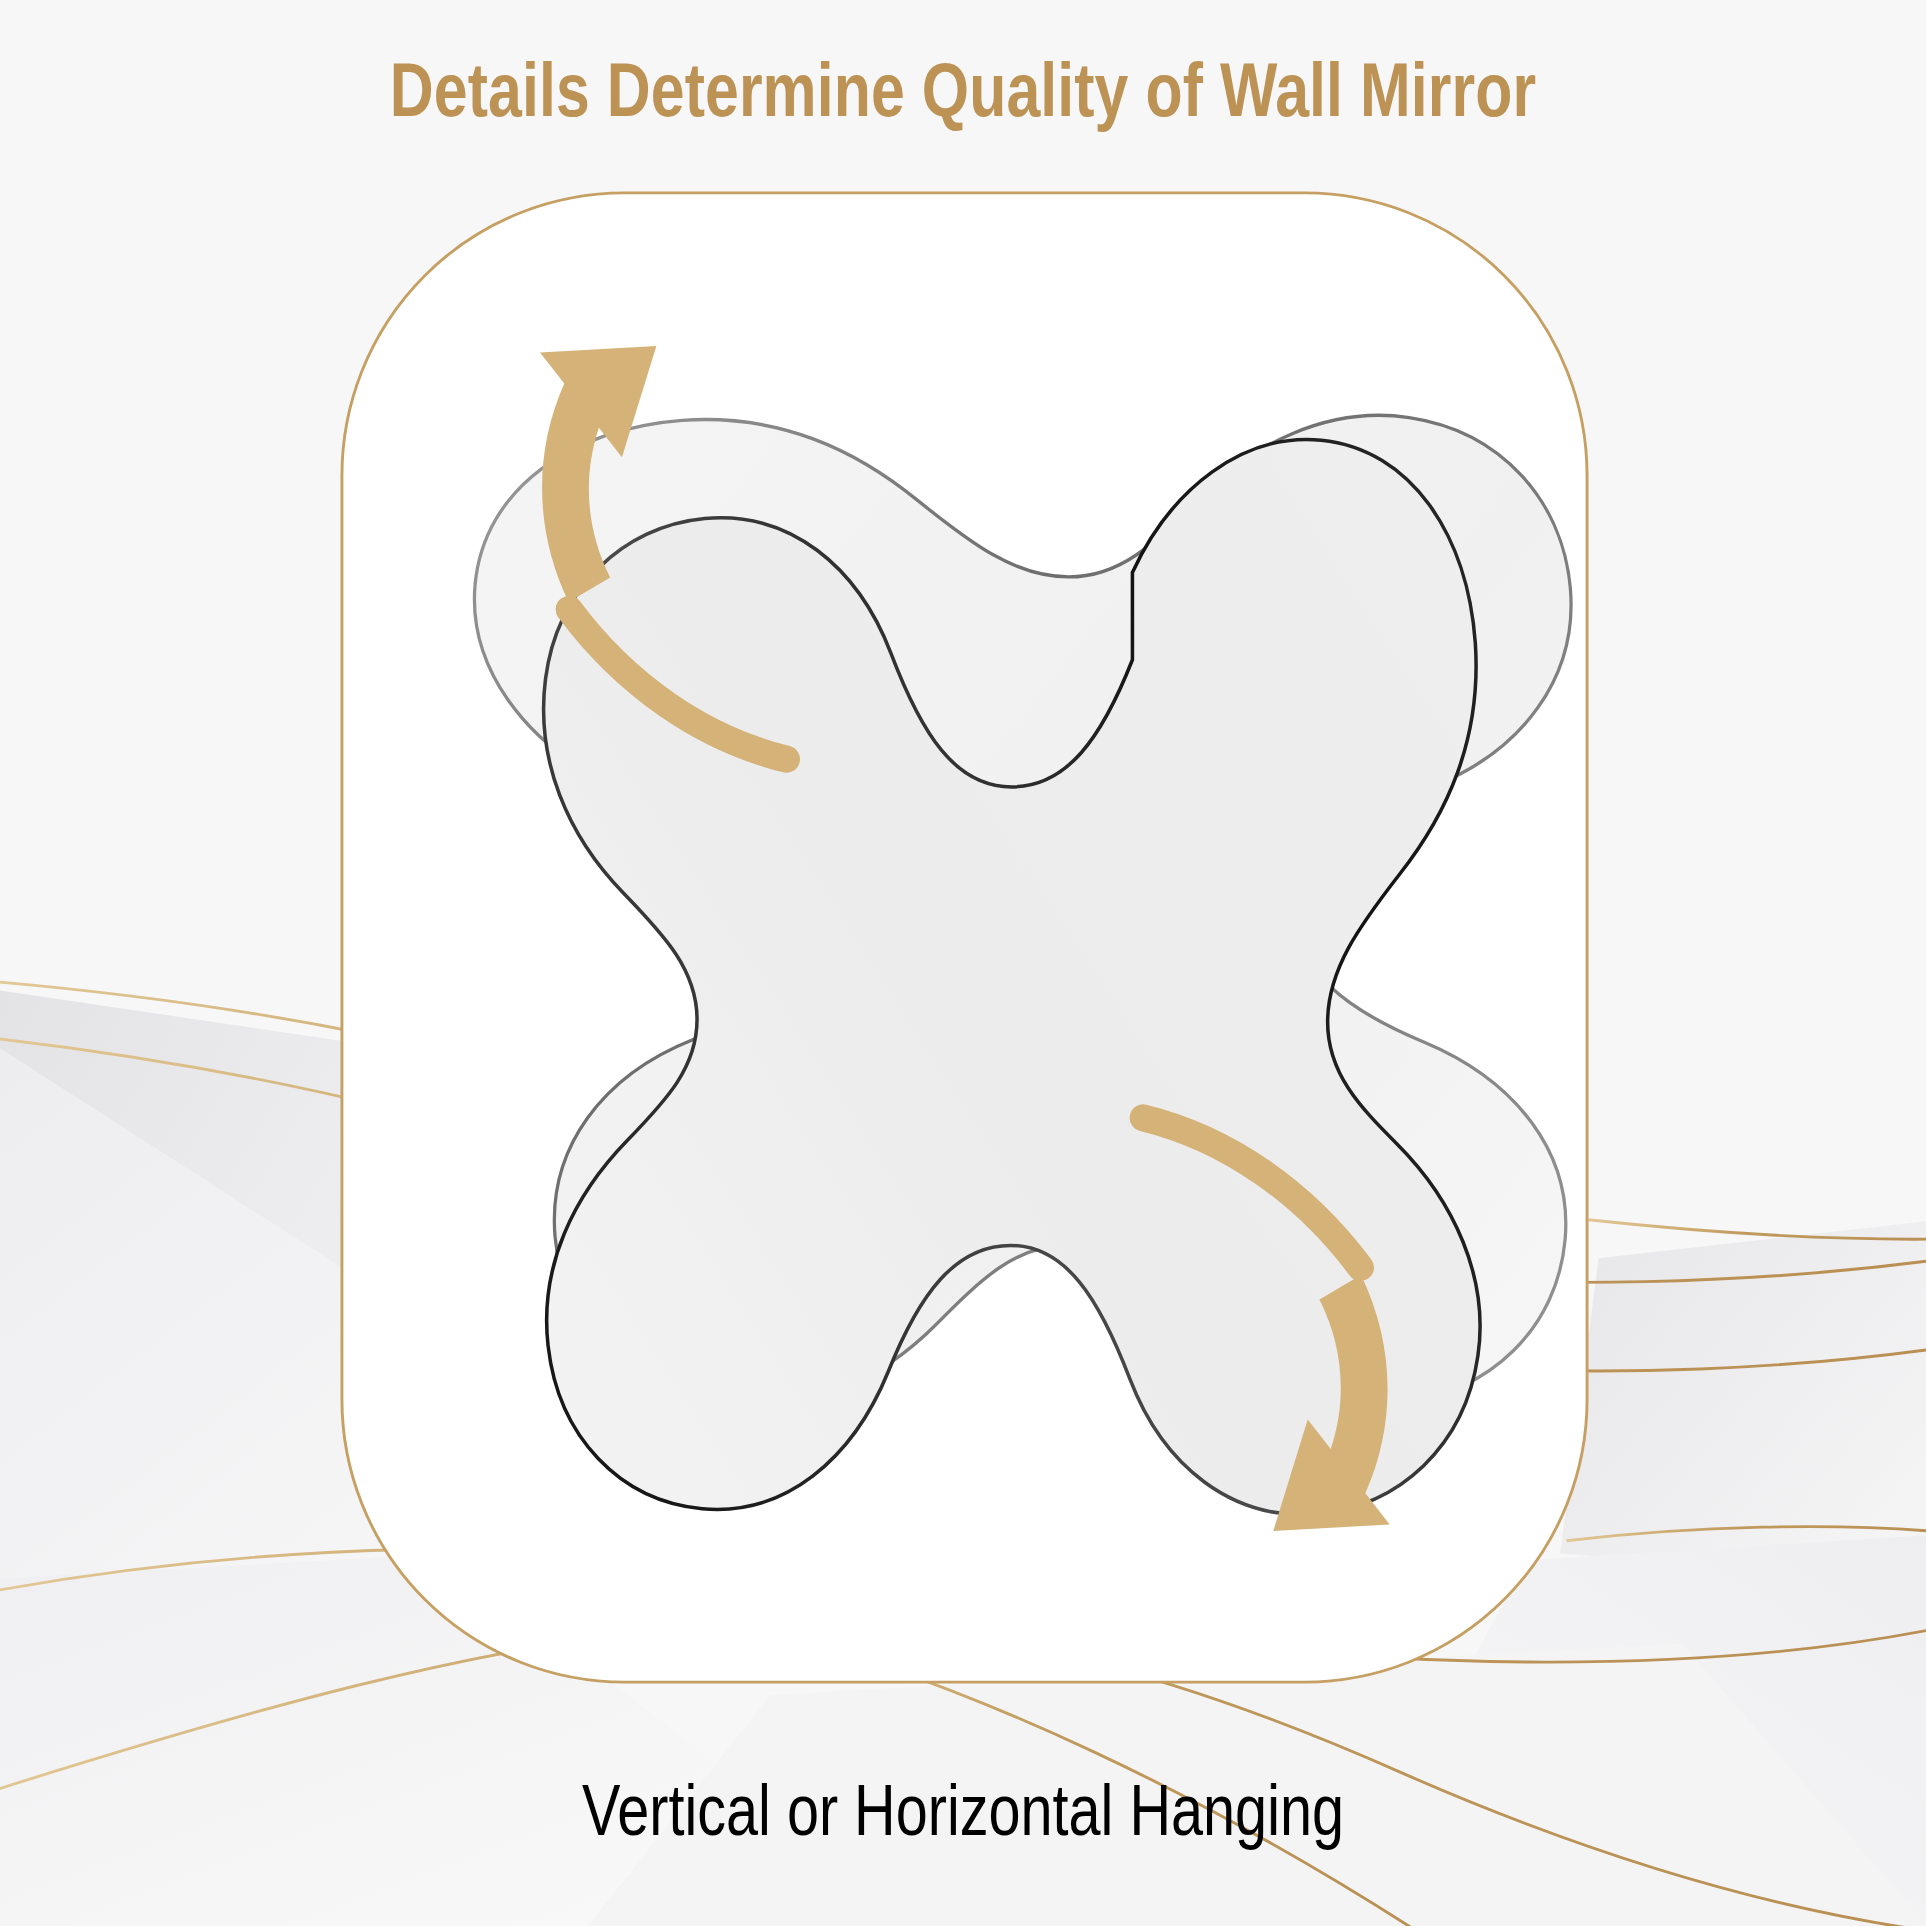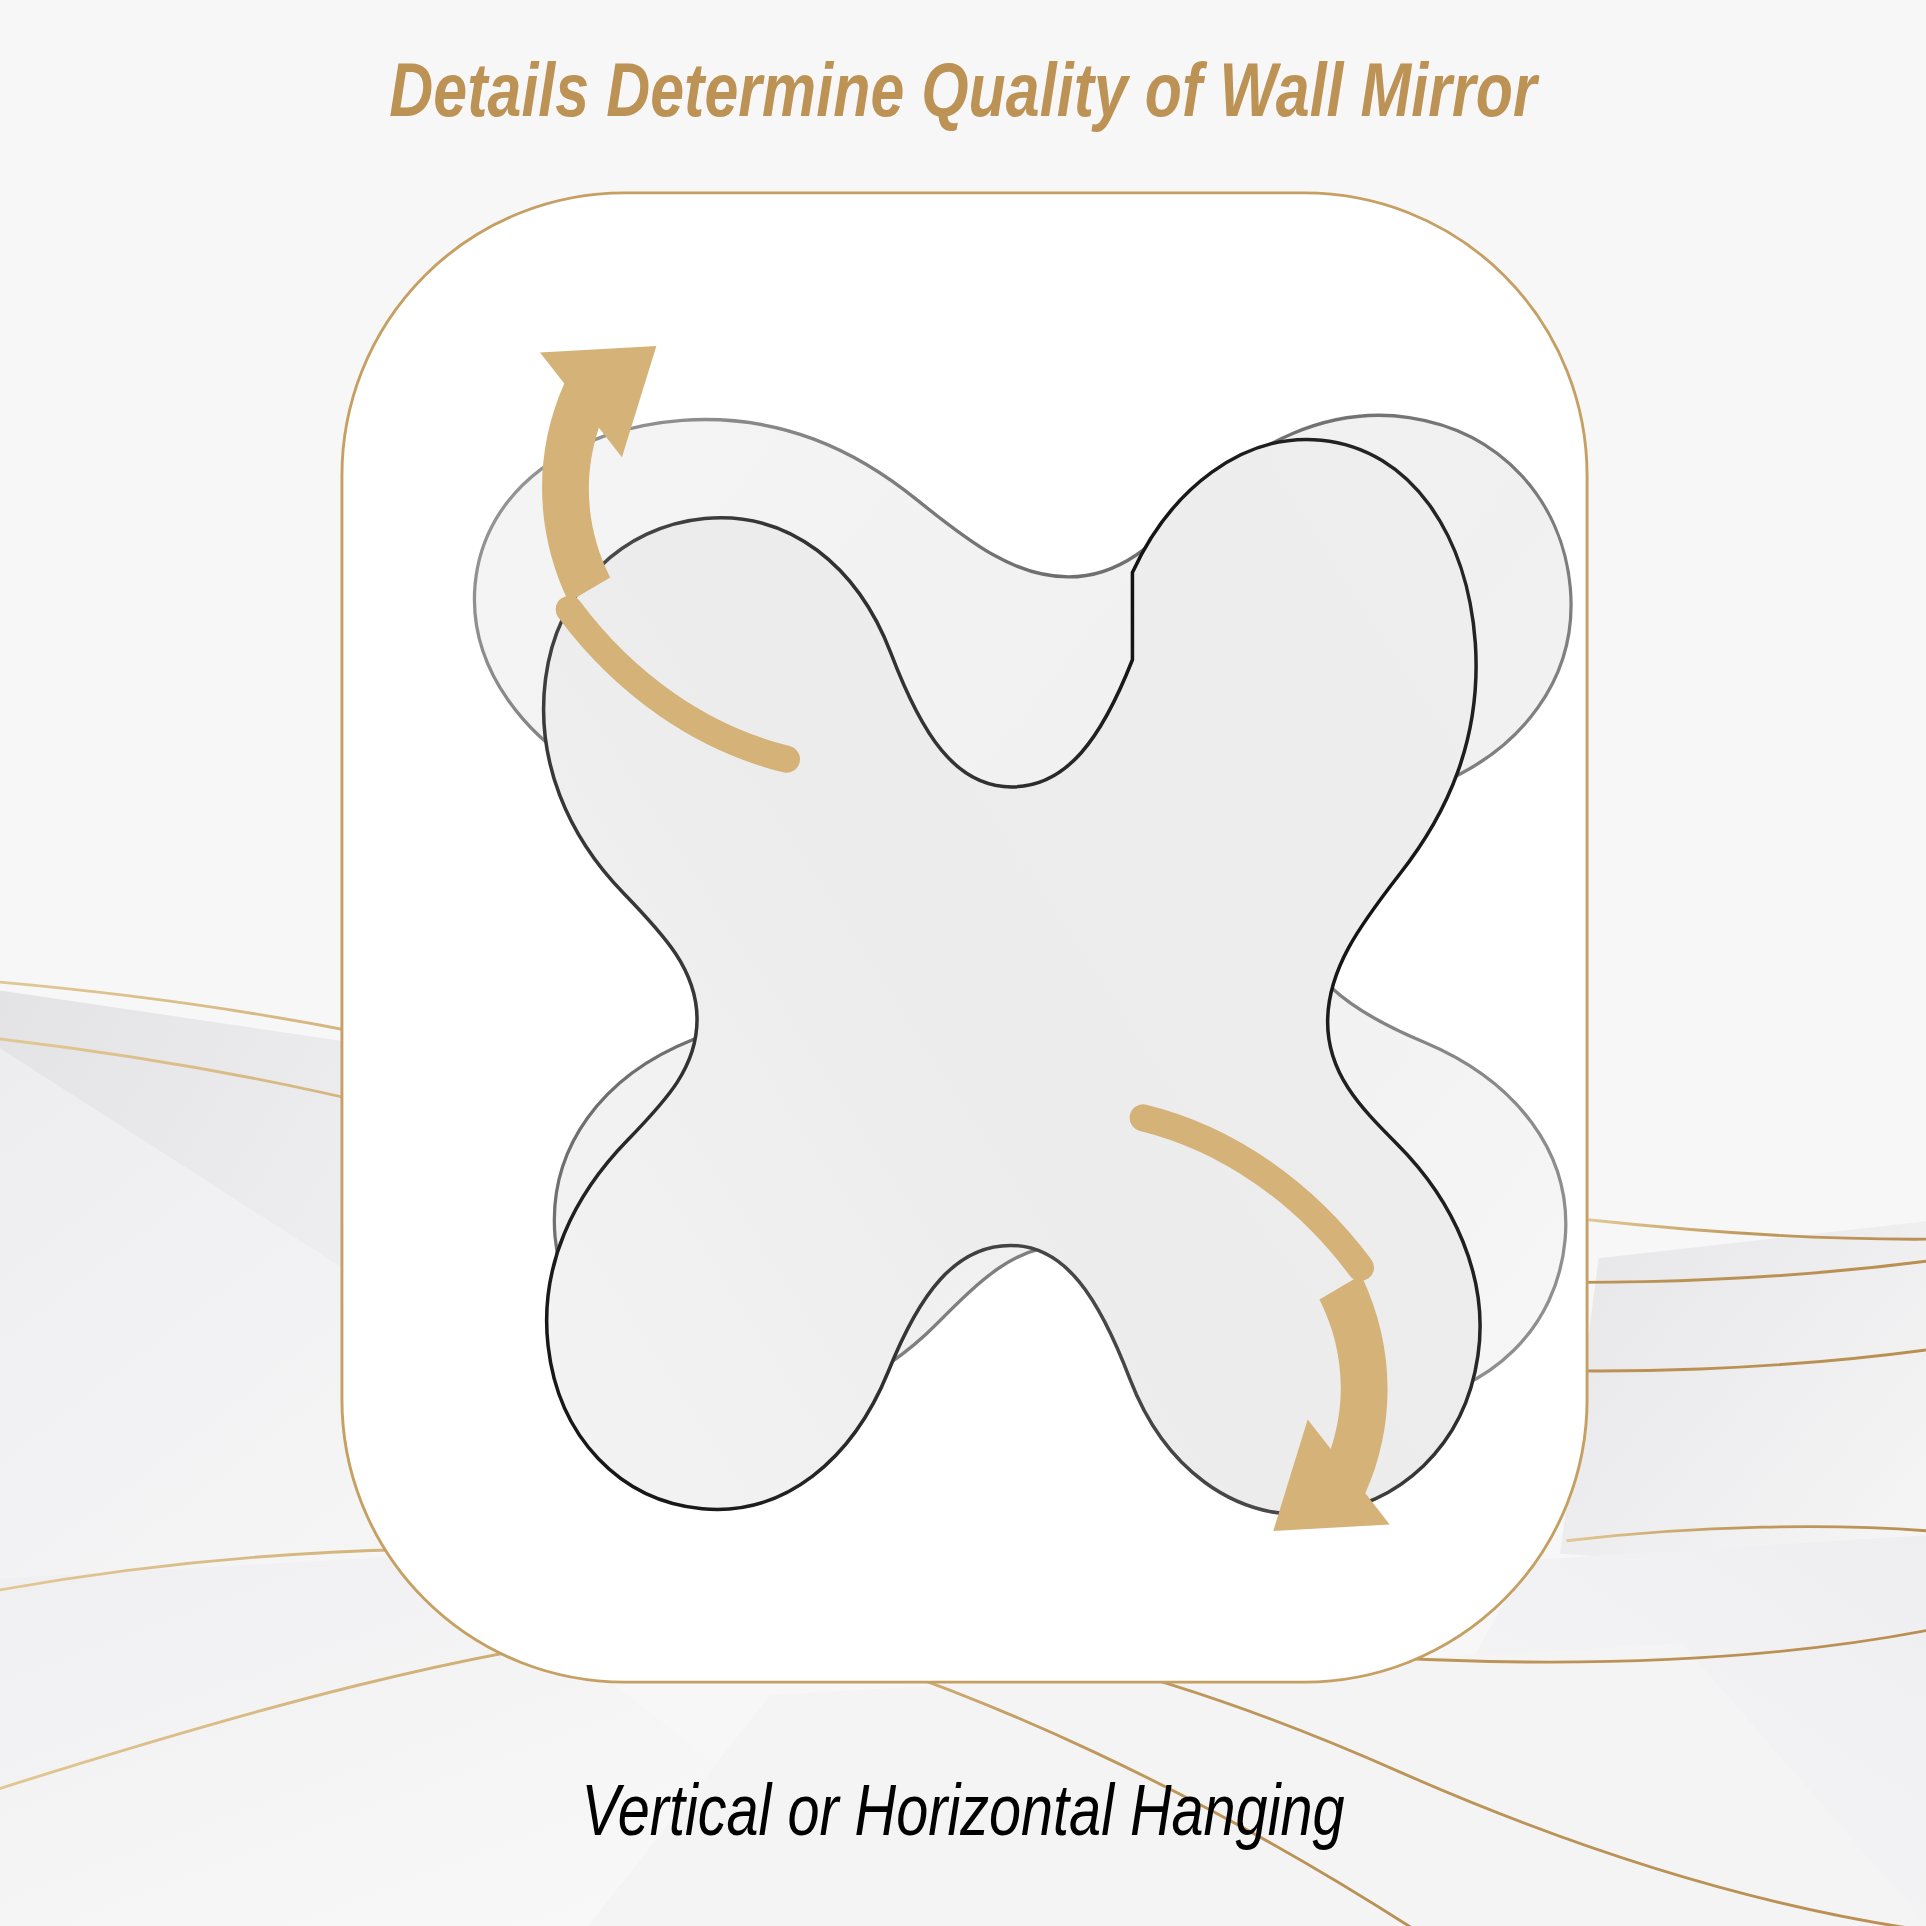--- a/index.html
+++ b/index.html
@@ -7,21 +7,20 @@
     padding: 0;
     background: #ffffff;
   }
   #stage {
     position: relative;
     width: 1926px;
     height: 1926px;
     overflow: hidden;
     background: #f6f6f7;
     font-family: "Liberation Sans", sans-serif;
-    font-style: italic;
   }
 
   
   #bg-decor {
     position: absolute;
     inset: 0;
     width: 1926px;
     height: 1926px;
   }
 

